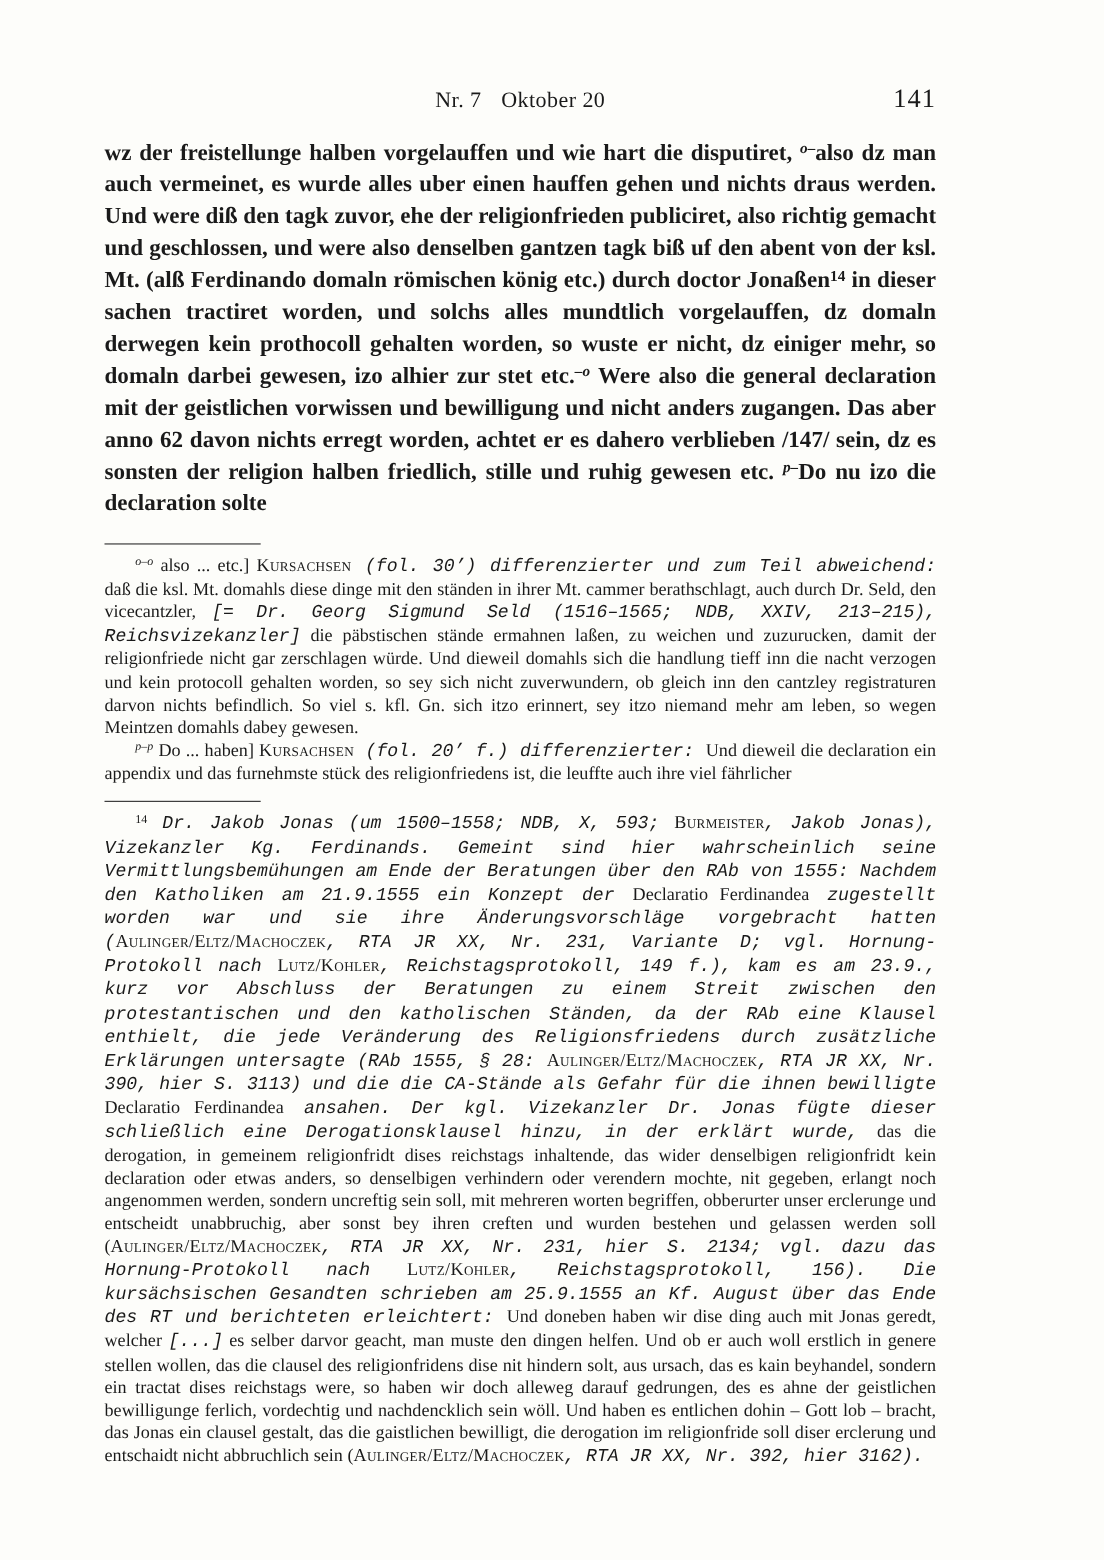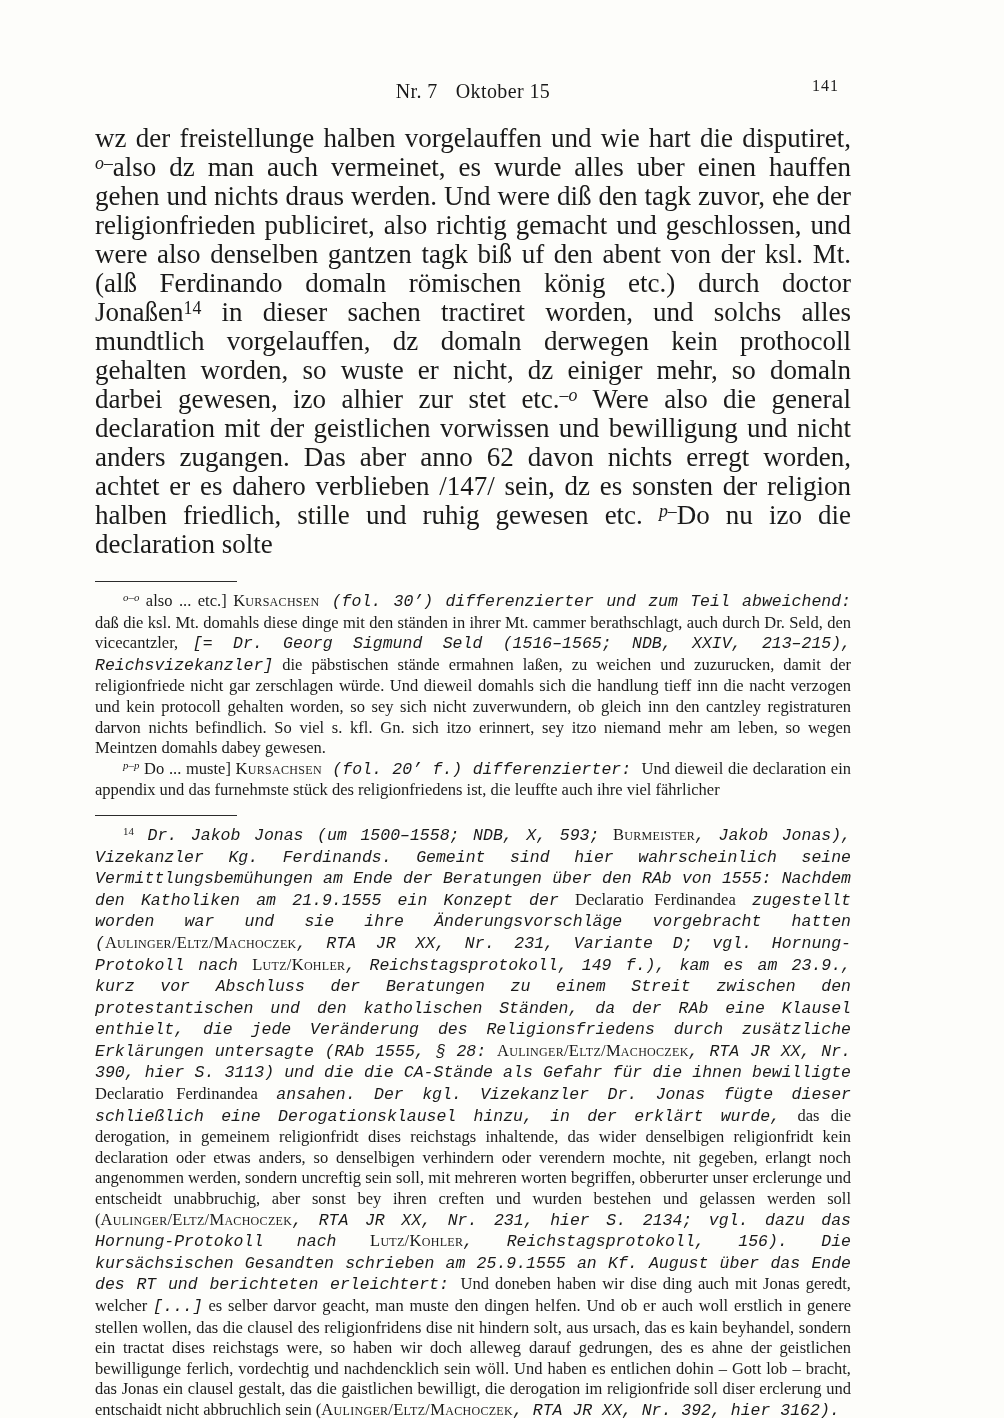--- a/index.html
+++ b/index.html
@@ -28,29 +28,30 @@
   }
   .head-center {
     position: absolute;
     left: 0; right: 0;
     text-align: center;
     letter-spacing: 0.4px;
   }
   .head-no { margin-right: 18px; }
   .head-page {
     position: absolute;
-    right: 12px;
+    right: 0;
     top: -3px;
-    font-size: 16px;
+    font-size: 24px;
     letter-spacing: 1px;
   }
   .body-text {
-    font-size: 27px;
+    font-size: 21px;
     line-height: 29px;
     text-align: justify;
+    font-weight: bold;
   }
   .rule {
     height: 1px;
     background: #2b2b2b;
     width: 142px;
   }
   .rule-apparatus { margin: 22px 0 9px 0; }
   .rule-footnote  { margin: 14px 0 9px 0; }
   .small-text {
     font-size: 16.5px;
@@ -69,32 +70,32 @@
   .run-supi { font-style: italic; }
 </style>
 </head>
 <body>
 
 <div class="page">
   <div class="content">
 
     <header class="running-head">
       <span class="head-center">
-        <span class="head-no">Nr. 7</span><span>Oktober 15</span>
+        <span class="head-no">Nr. 7</span><span>Oktober 20</span>
       </span>
       <span class="head-page">141</span>
     </header>
 
     <p class="body-text"><span class="run">wz der freistellunge halben vorgelauffen und wie hart die disputiret, </span><span class="run run-supi">o–</span><span class="run">also dz man auch vermeinet, es wurde alles uber einen hauffen gehen und nichts draus werden. Und were diß den tagk zuvor, ehe der religionfrieden publiciret, also richtig gemacht und geschlossen, und were also denselben gantzen tagk biß uf den abent von der ksl. Mt. (alß Ferdinando domaln römischen könig etc.) durch doctor Jonaßen</span><span class="run run-sup">14</span><span class="run"> in dieser sachen tractiret worden, und solchs alles mundtlich vorgelauffen, dz domaln derwegen kein prothocoll gehalten worden, so wuste er nicht, dz einiger mehr, so domaln darbei gewesen, izo alhier zur stet etc.</span><span class="run run-supi">–o</span><span class="run"> Were also die general declaration mit der geistlichen vorwissen und bewilligung und nicht anders zugangen. Das aber anno 62 davon nichts erregt worden, achtet er es dahero verblieben /147/ sein, dz es sonsten der religion halben friedlich, stille und ruhig gewesen etc. </span><span class="run run-supi">p–</span><span class="run">Do nu izo die declaration solte</span></p>
 
     <div class="rule rule-apparatus"></div>
 
     <section class="apparatus">
       <p class="small-text app-note"><span class="run run-supi">o–o</span><span class="run"> also ... etc.] </span><span class="run run-sc">Kursachsen</span><span class="run run-i"> (fol. 30’) differenzierter und zum Teil abweichend: </span><span class="run">daß die ksl. Mt. domahls diese dinge mit den ständen in ihrer Mt. cammer berathschlagt, auch durch Dr. Seld, den vicecantzler, </span><span class="run run-i">[= Dr. Georg Sigmund Seld (1516–1565; NDB, XXIV, 213–215), Reichsvizekanzler]</span><span class="run"> die päbstischen stände ermahnen laßen, zu weichen und zuzurucken, damit der religionfriede nicht gar zerschlagen würde. Und dieweil domahls sich die handlung tieff inn die nacht verzogen und kein protocoll gehalten worden, so sey sich nicht zuverwundern, ob gleich inn den cantzley registraturen darvon nichts befindlich. So viel s. kfl. Gn. sich itzo erinnert, sey itzo niemand mehr am leben, so wegen Meintzen domahls dabey gewesen.</span></p>
-      <p class="small-text app-note"><span class="run run-supi">p–p</span><span class="run"> Do ... muste] </span><span class="run run-sc">Kursachsen</span><span class="run run-i"> (fol. 20’ f.) differenzierter: </span><span class="run">Und dieweil die declaration ein appendix und das furnehmste stück des religionfriedens ist, die leuffte auch ihre viel fährlicher</span></p>
+      <p class="small-text app-note"><span class="run run-supi">p–p</span><span class="run"> Do ... haben] </span><span class="run run-sc">Kursachsen</span><span class="run run-i"> (fol. 20’ f.) differenzierter: </span><span class="run">Und dieweil die declaration ein appendix und das furnehmste stück des religionfriedens ist, die leuffte auch ihre viel fährlicher</span></p>
     </section>
 
     <div class="rule rule-footnote"></div>
 
     <section class="footnotes">
       <p class="small-text footnote"><span class="run run-sup">14</span><span class="run run-i"> Dr. Jakob Jonas (um 1500–1558; NDB, X, 593; </span><span class="run run-sc">Burmeister</span><span class="run run-i">, Jakob Jonas), Vizekanzler Kg. Ferdinands. Gemeint sind hier wahrscheinlich seine Vermittlungsbemühungen am Ende der Beratungen über den RAb von 1555: Nachdem den Katholiken am 21.9.1555 ein Konzept der </span><span class="run">Declaratio Ferdinandea</span><span class="run run-i"> zugestellt worden war und sie ihre Änderungsvorschläge vorgebracht hatten (</span><span class="run run-sc">Aulinger/Eltz/Machoczek</span><span class="run run-i">, RTA JR XX, Nr. 231, Variante D; vgl. Hornung-Protokoll nach </span><span class="run run-sc">Lutz/Kohler</span><span class="run run-i">, Reichstagsprotokoll, 149 f.), kam es am 23.9., kurz vor Abschluss der Beratungen zu einem Streit zwischen den protestantischen und den katholischen Ständen, da der RAb eine Klausel enthielt, die jede Veränderung des Religionsfriedens durch zusätzliche Erklärungen untersagte (RAb 1555, § 28: </span><span class="run run-sc">Aulinger/Eltz/Machoczek</span><span class="run run-i">, RTA JR XX, Nr. 390, hier S. 3113) und die die CA-Stände als Gefahr für die ihnen bewilligte </span><span class="run">Declaratio Ferdinandea</span><span class="run run-i"> ansahen. Der kgl. Vizekanzler Dr. Jonas fügte dieser schließlich eine Derogationsklausel hinzu, in der erklärt wurde, </span><span class="run">das die derogation, in gemeinem religionfridt dises reichstags inhaltende, das wider denselbigen religionfridt kein declaration oder etwas anders, so denselbigen verhindern oder verendern mochte, nit gegeben, erlangt noch angenommen werden, sondern uncreftig sein soll, mit mehreren worten begriffen, obberurter unser erclerunge und entscheidt unabbruchig, aber sonst bey ihren creften und wurden bestehen und gelassen werden soll (</span><span class="run run-sc">Aulinger/Eltz/Machoczek</span><span class="run run-i">, RTA JR XX, Nr. 231, hier S. 2134; vgl. dazu das Hornung-Protokoll nach </span><span class="run run-sc">Lutz/Kohler</span><span class="run run-i">, Reichstagsprotokoll, 156). Die kursächsischen Gesandten schrieben am 25.9.1555 an Kf. August über das Ende des RT und berichteten erleichtert: </span><span class="run">Und doneben haben wir dise ding auch mit Jonas geredt, welcher </span><span class="run run-i">[...]</span><span class="run"> es selber darvor geacht, man muste den dingen helfen. Und ob er auch woll erstlich in genere stellen wollen, das die clausel des religionfridens dise nit hindern solt, aus ursach, das es kain beyhandel, sondern ein tractat dises reichstags were, so haben wir doch alleweg darauf gedrungen, des es ahne der geistlichen bewilligunge ferlich, vordechtig und nachdencklich sein wöll. Und haben es entlichen dohin – Gott lob – bracht, das Jonas ein clausel gestalt, das die gaistlichen bewilligt, die derogation im religionfride soll diser erclerung und entschaidt nicht abbruchlich sein (</span><span class="run run-sc">Aulinger/Eltz/Machoczek</span><span class="run run-i">, RTA JR XX, Nr. 392, hier 3162).</span></p>
     </section>
 
   </div>
 </div>

